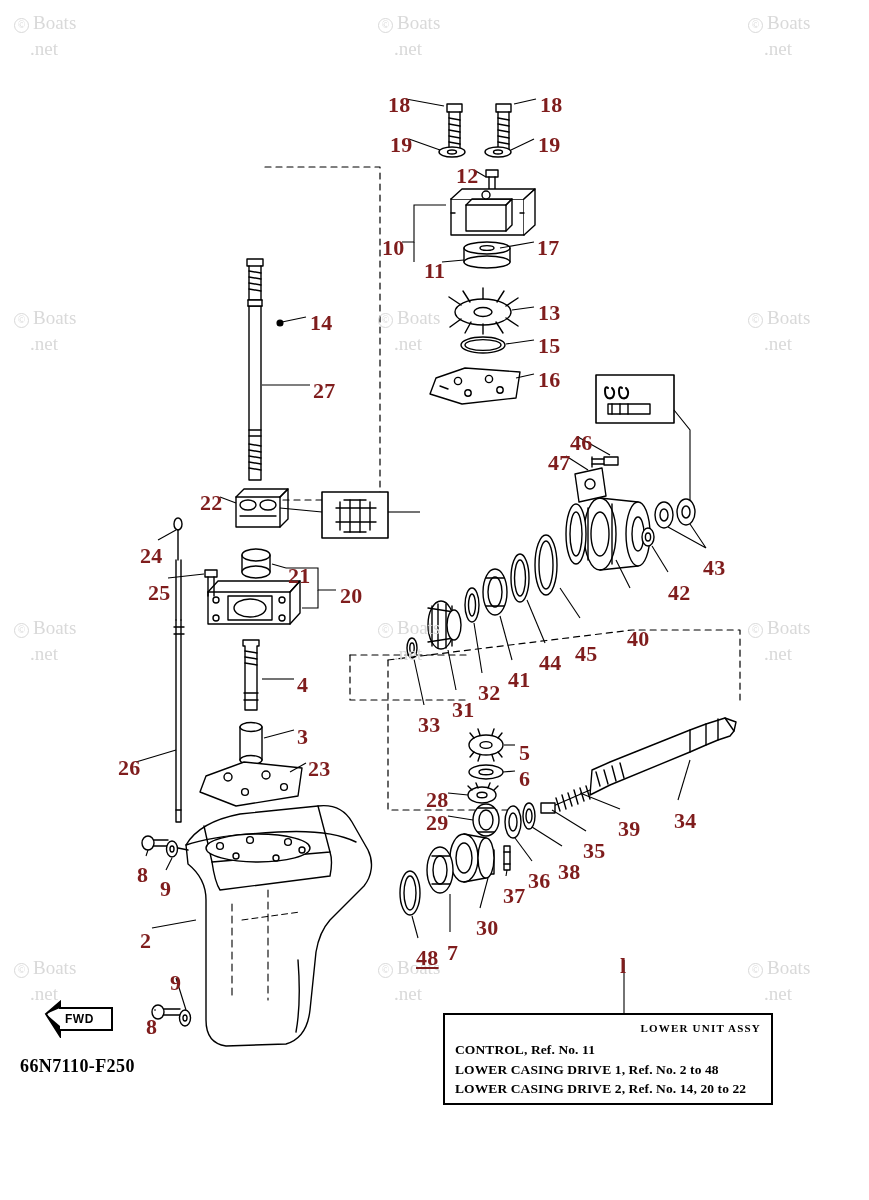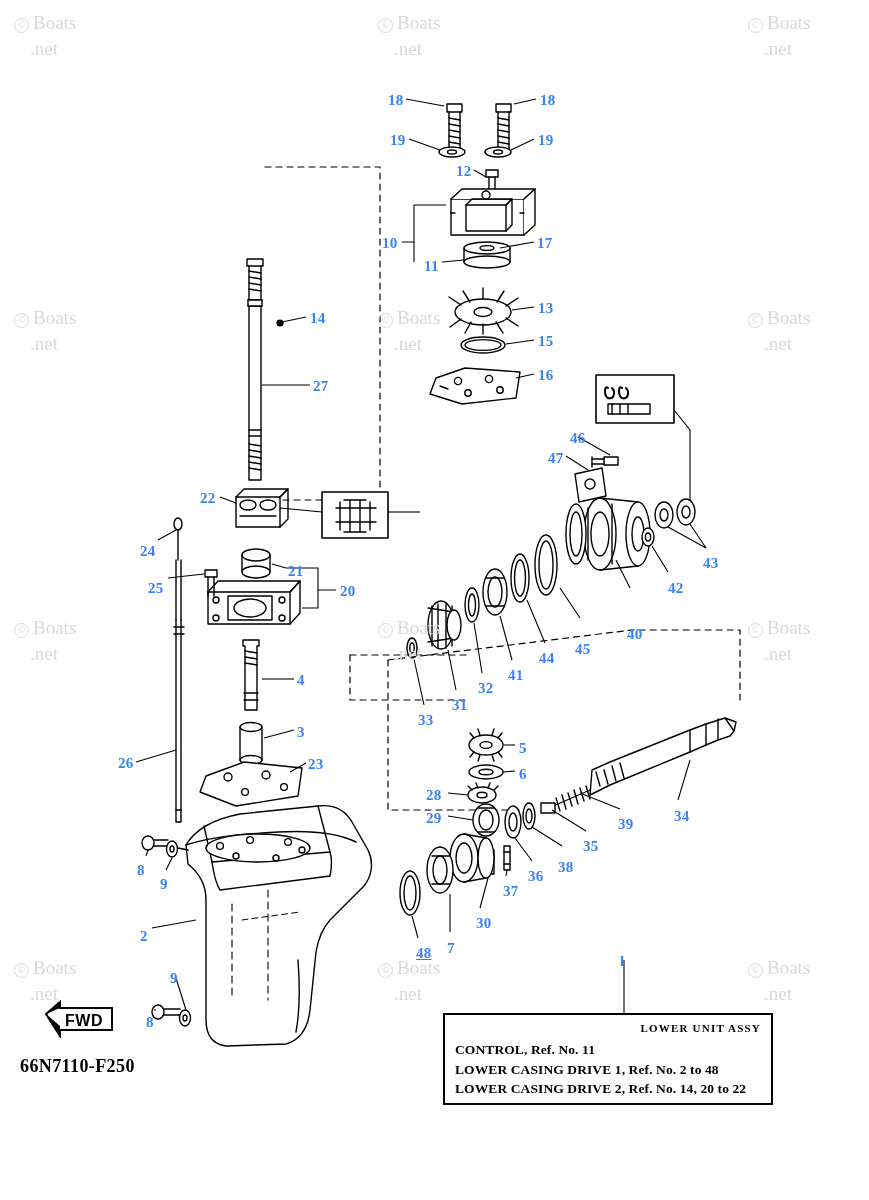--- a/index.html
+++ b/index.html
@@ -37,23 +37,23 @@
     font-size: 10px;
     margin-right: 4px;
     vertical-align: 1px;
   }
   .wm .l2 { display: block; margin-left: 16px; }
 
   
   .num {
     position: absolute;
     font-family: "Liberation Serif", serif;
-    font-size: 15px;
+    font-size: 22px;
     font-weight: 700;
-    color: #3b82f6;
+    color: #7f1d1d;
     letter-spacing: 0.3px;
     white-space: nowrap;
   }
 
   svg.art {
     position: absolute;
     left: 0;
     top: 0;
     width: 869px;
     height: 1200px;
@@ -91,21 +91,21 @@
     position: absolute;
     left: 44px;
     top: 1000px;
     width: 70px;
     height: 38px;
   }
   #fwd .fwdtxt {
     position: absolute;
     left: 21px;
     top: 12px;
-    font-size: 16px;
+    font-size: 12px;
     font-weight: 700;
     font-family: "Liberation Sans", sans-serif;
     letter-spacing: 0.5px;
   }
   #partno {
     position: absolute;
     left: 20px;
     top: 1056px;
     font-size: 18px;
     font-weight: 700;

